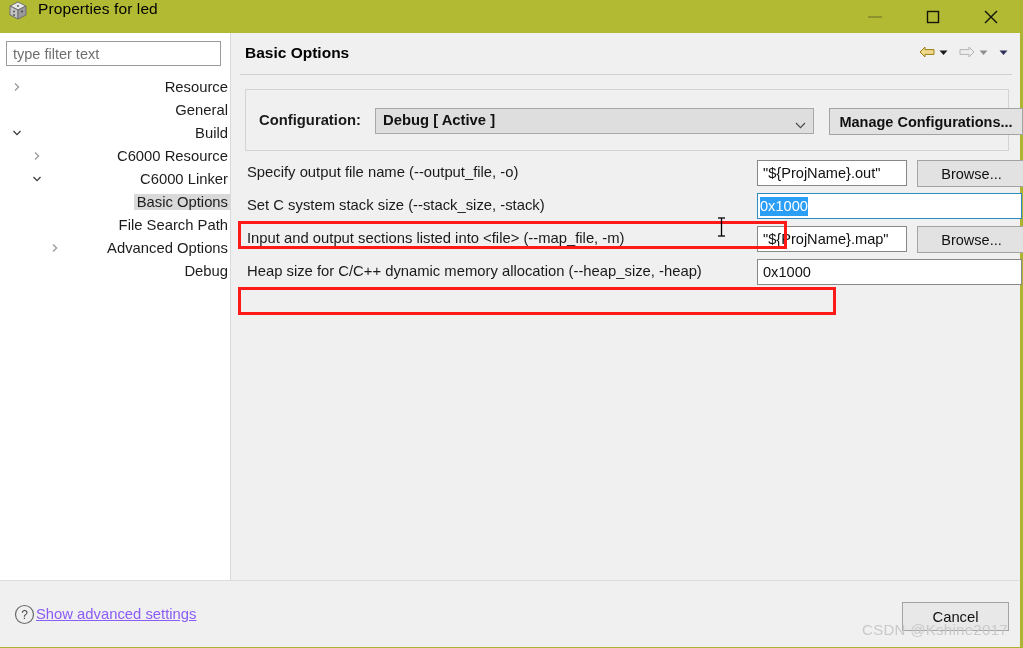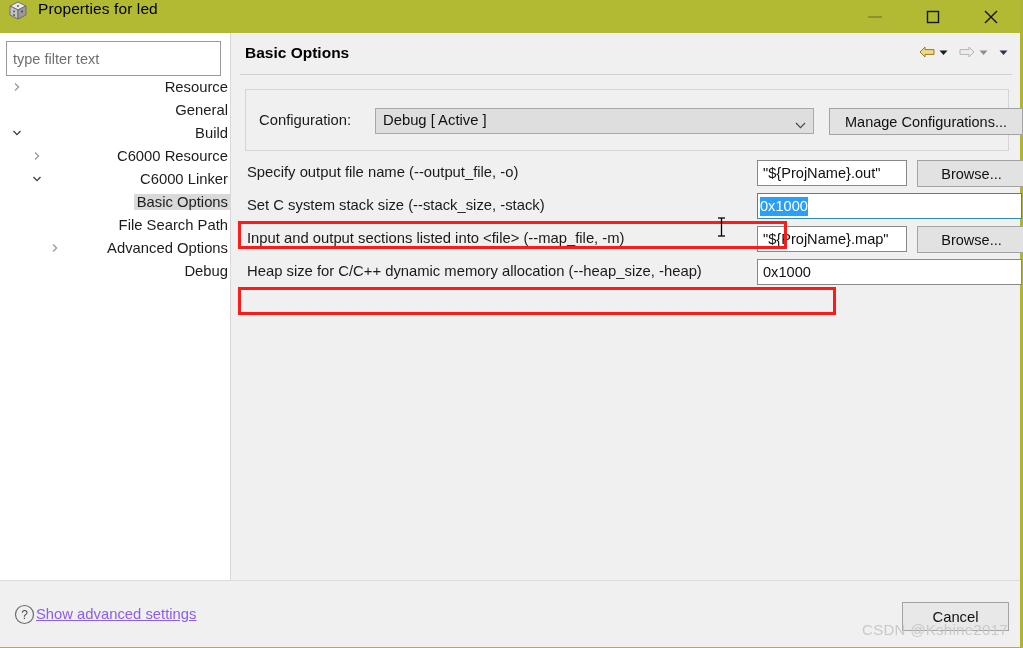--- a/index.html
+++ b/index.html
@@ -69,21 +69,21 @@
     position: absolute;
     left: 0; top: 33px;
     width: 231px; height: 547px;
     background: #ffffff;
     border-right: 1px solid #d9d9d9;
     box-sizing: border-box;
   }
   #filter-box {
     position: absolute;
     left: 6px; top: 8px;
-    width: 215px; height: 35px;
+    width: 215px; height: 25px;
     box-sizing: border-box;
     border: 1px solid #9a9a9a;
     background: #ffffff;
     font-family: "Liberation Sans", sans-serif;
     font-size: 14.5px;
     color: #3f3f3f;
     padding: 0 6px;
     outline: none;
   }
   #filter-box::placeholder { color: #6f6f6f; opacity: 1; }
@@ -155,20 +155,21 @@
   .nav-item svg { display:block; }
 
   
   #config-group {
     position: absolute;
     left: 13px; top: 56px;
     width: 764px; height: 62px;
     border: 1px solid #d4d4d4;
     background: #f0f0f0;
     box-sizing: border-box;
+    font-weight: bold;
   }
   #config-label {
     position: absolute;
     left: 13px; top: 22px;
     font-size: 14.8px;
     color: #1a1a1a;
   }
   #config-select {
     position: absolute;
     left: 129px; top: 18px;

